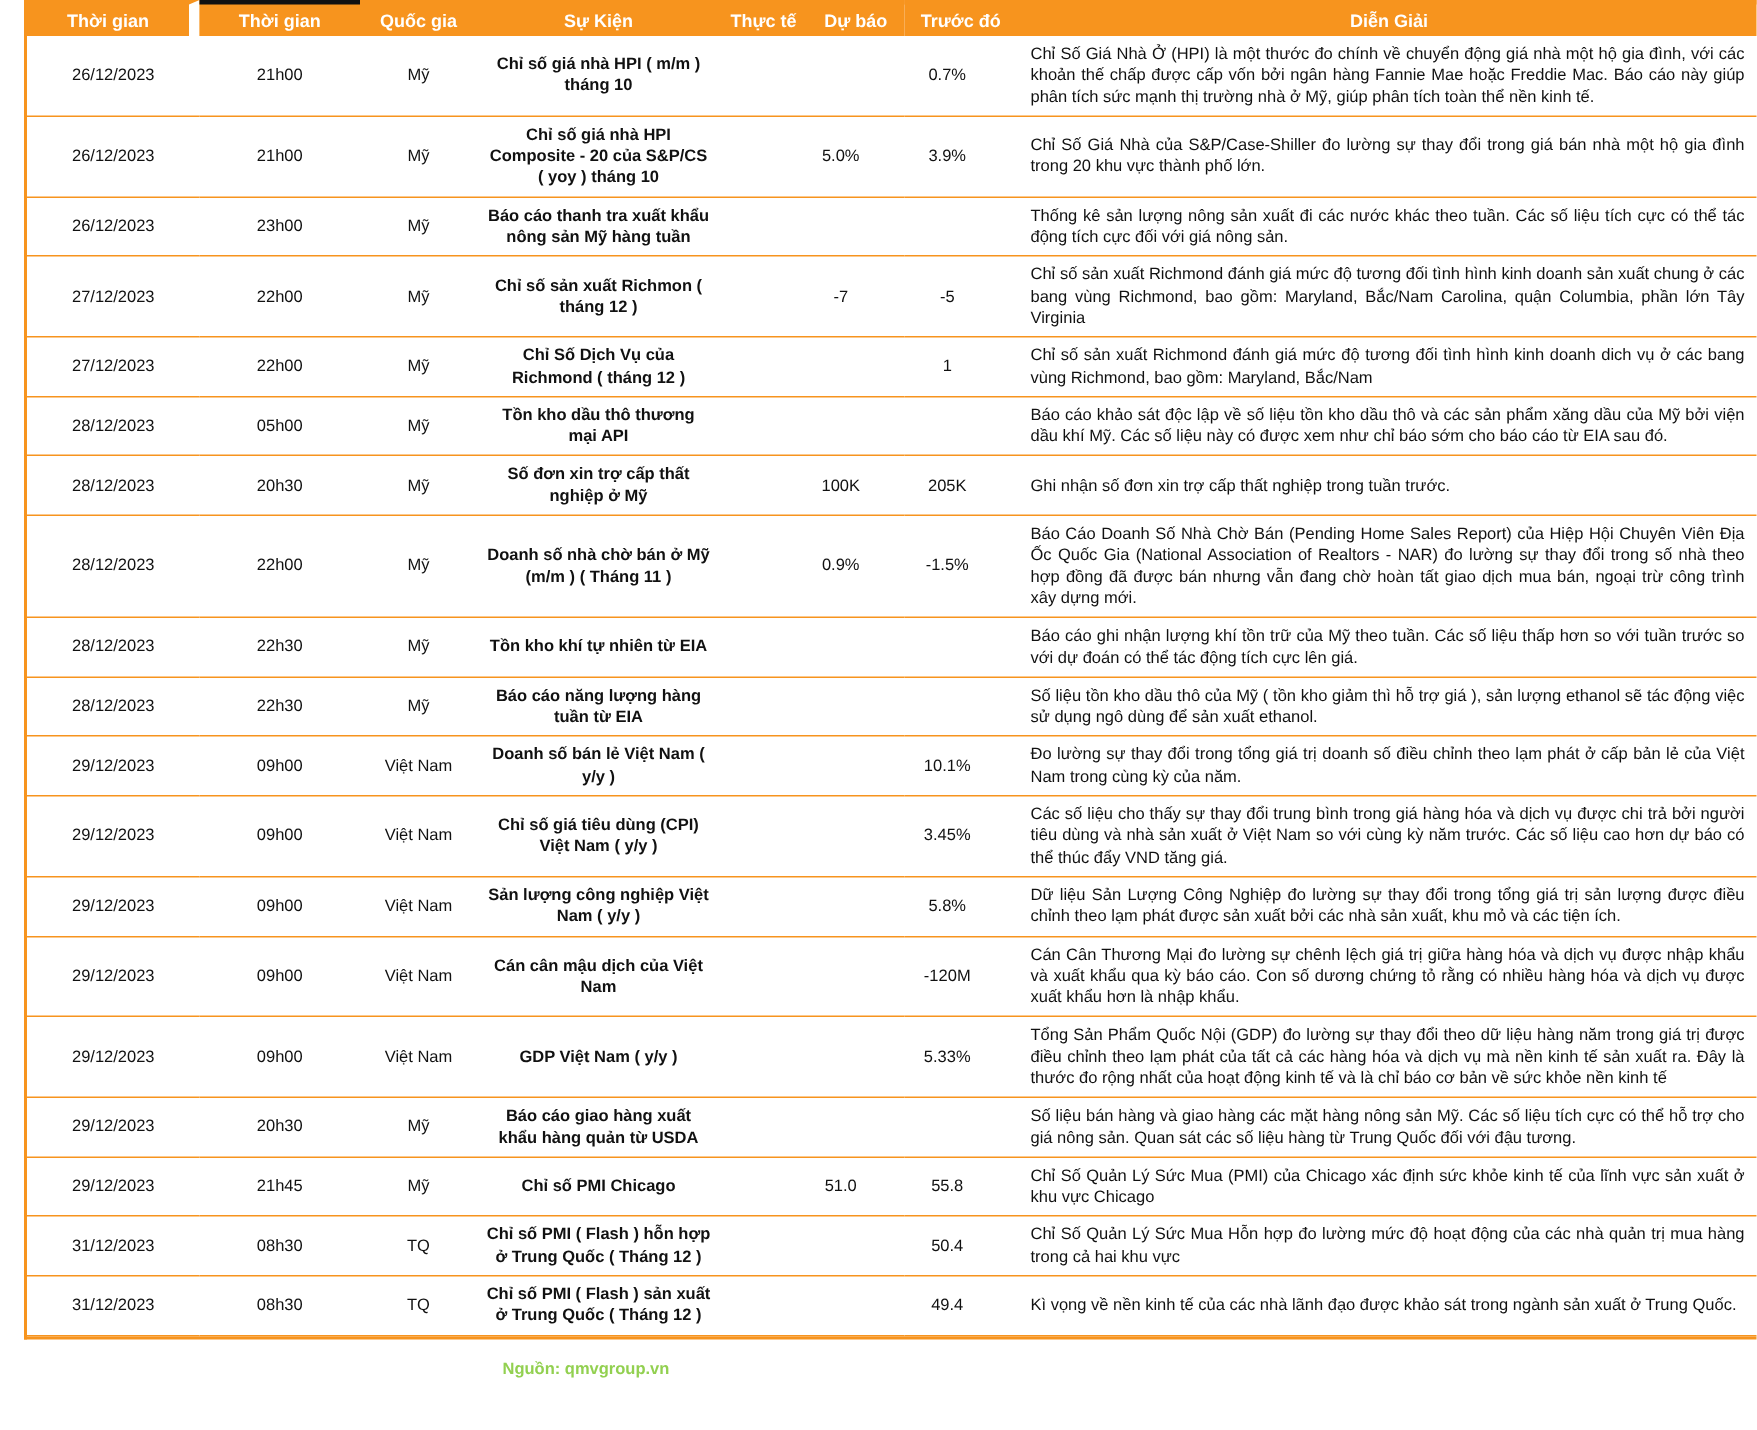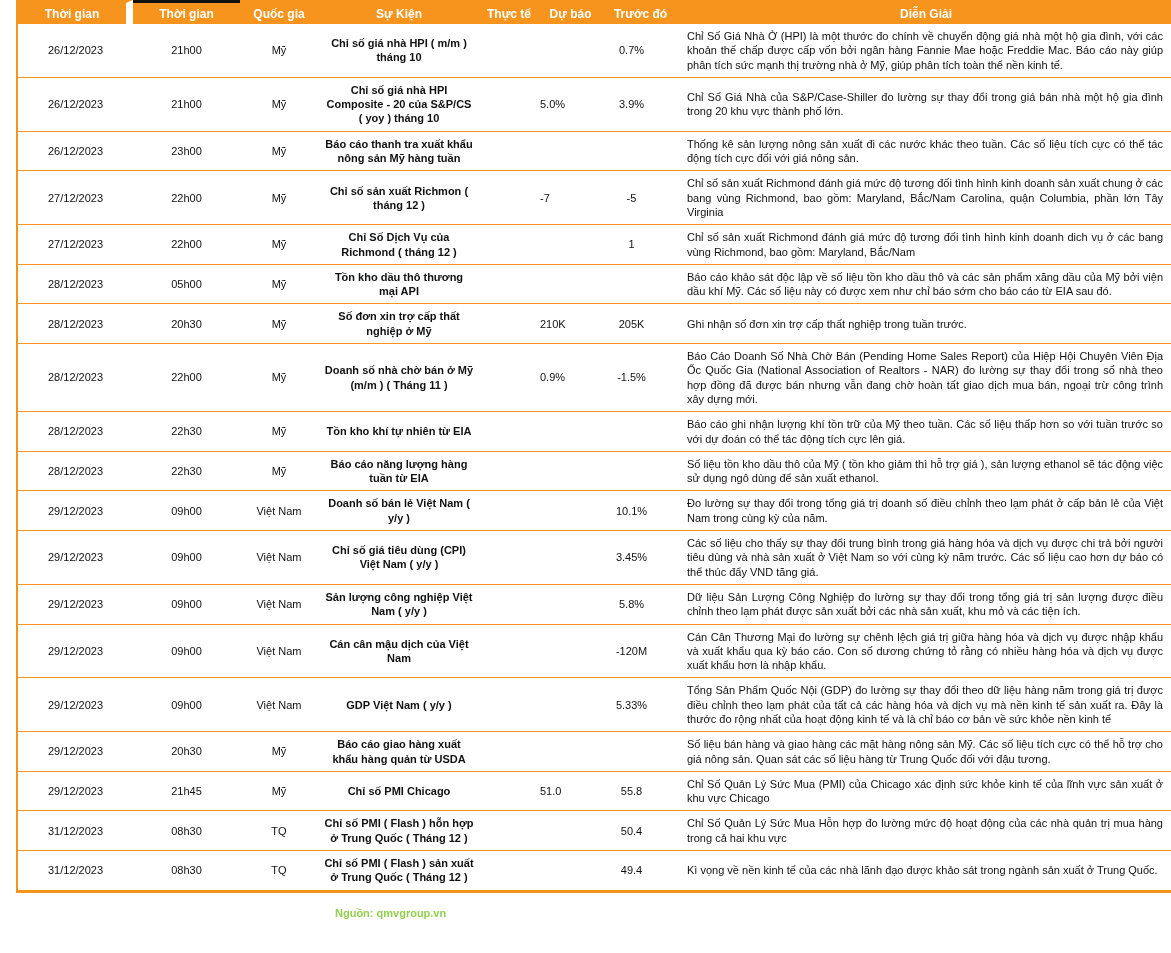--- a/index.html
+++ b/index.html
@@ -30,21 +30,21 @@
   }
   th.gap{border-right:7px solid #ffffff;}
   th.accent{border-top-color:var(--accent);}
   td{
     border-bottom:1px solid var(--border);
     font-size:11px;line-height:1.3;
     padding:5px 2px;vertical-align:middle;text-align:center;
     word-wrap:break-word;
   }
   td.c-event{padding:5px 6px;font-weight:bold;}
-  td.c-forecast{text-align:left;padding-right:22px;}
+  td.c-forecast{text-align:center;padding-right:22px;}
   td.c-previous{text-align:center;padding-right:20px;}
   td.c-desc{text-align:justify;padding:5px 11px 5px 9px;}
   .source-note{
     margin:14px 0 0 335px;
     color:var(--source);
     font-size:11px;font-weight:bold;
     padding-bottom:10px;
   }
 </style>
 </head>
@@ -133,21 +133,21 @@
     <td class="c-forecast"></td>
     <td class="c-previous"></td>
     <td class="c-desc">Báo cáo khảo sát độc lập về số liệu tồn kho dầu thô và các sản phẩm xăng dầu của Mỹ bởi viện dầu khí Mỹ. Các số liệu này có được xem như chỉ báo sớm cho báo cáo từ EIA sau đó.</td>
   </tr>
       <tr>
     <td class="c-date">28/12/2023</td>
     <td class="c-time">20h30</td>
     <td class="c-country">Mỹ</td>
     <td class="c-event">Số đơn xin trợ cấp thất nghiệp ở Mỹ</td>
     <td class="c-actual"></td>
-    <td class="c-forecast">210K</td>
+    <td class="c-forecast">100K</td>
     <td class="c-previous">205K</td>
     <td class="c-desc">Ghi nhận số đơn xin trợ cấp thất nghiệp trong tuần trước.</td>
   </tr>
       <tr>
     <td class="c-date">28/12/2023</td>
     <td class="c-time">22h00</td>
     <td class="c-country">Mỹ</td>
     <td class="c-event">Doanh số nhà chờ bán ở Mỹ (m/m ) ( Tháng 11 )</td>
     <td class="c-actual"></td>
     <td class="c-forecast">0.9%</td>

